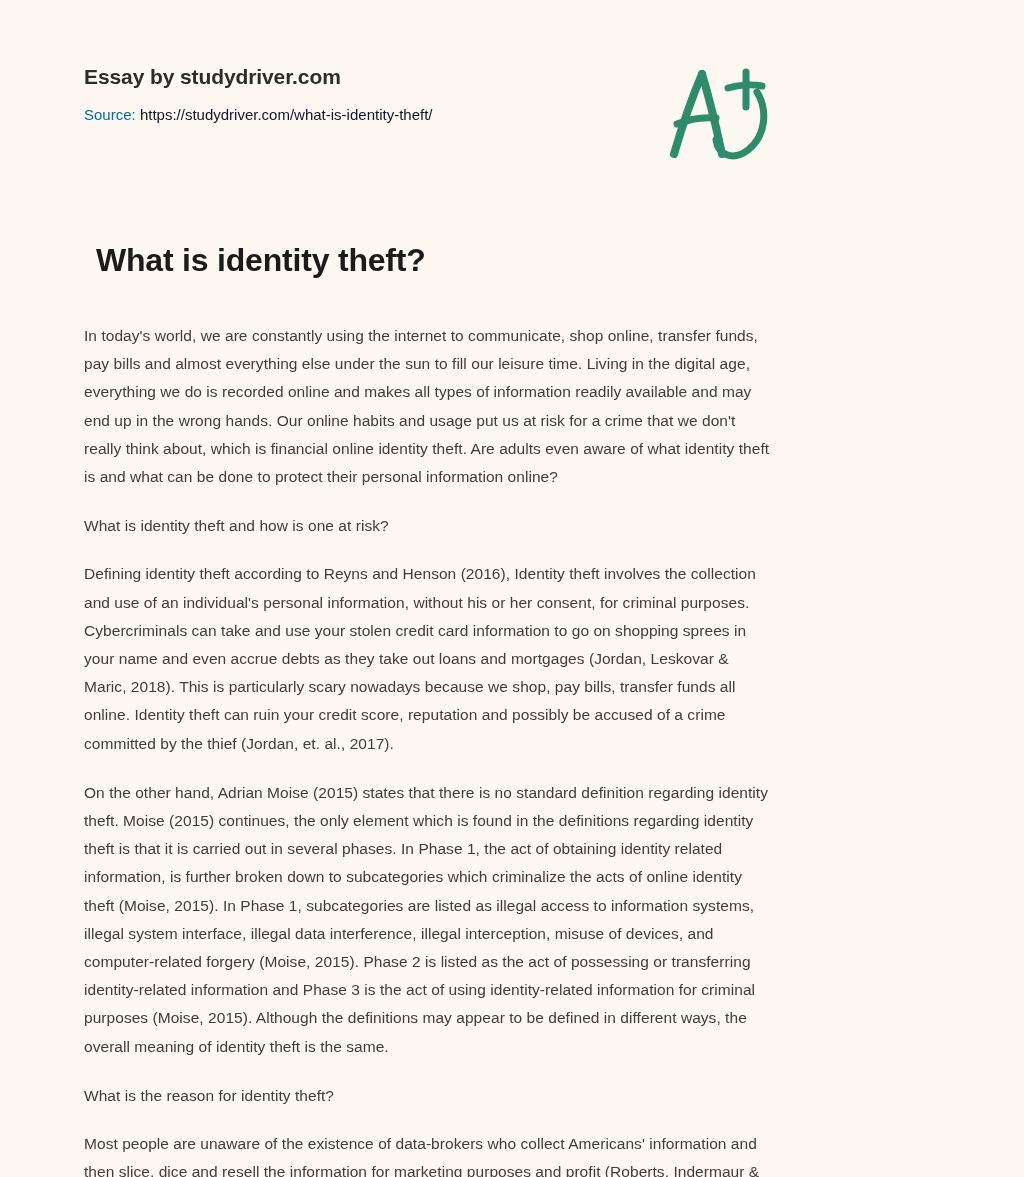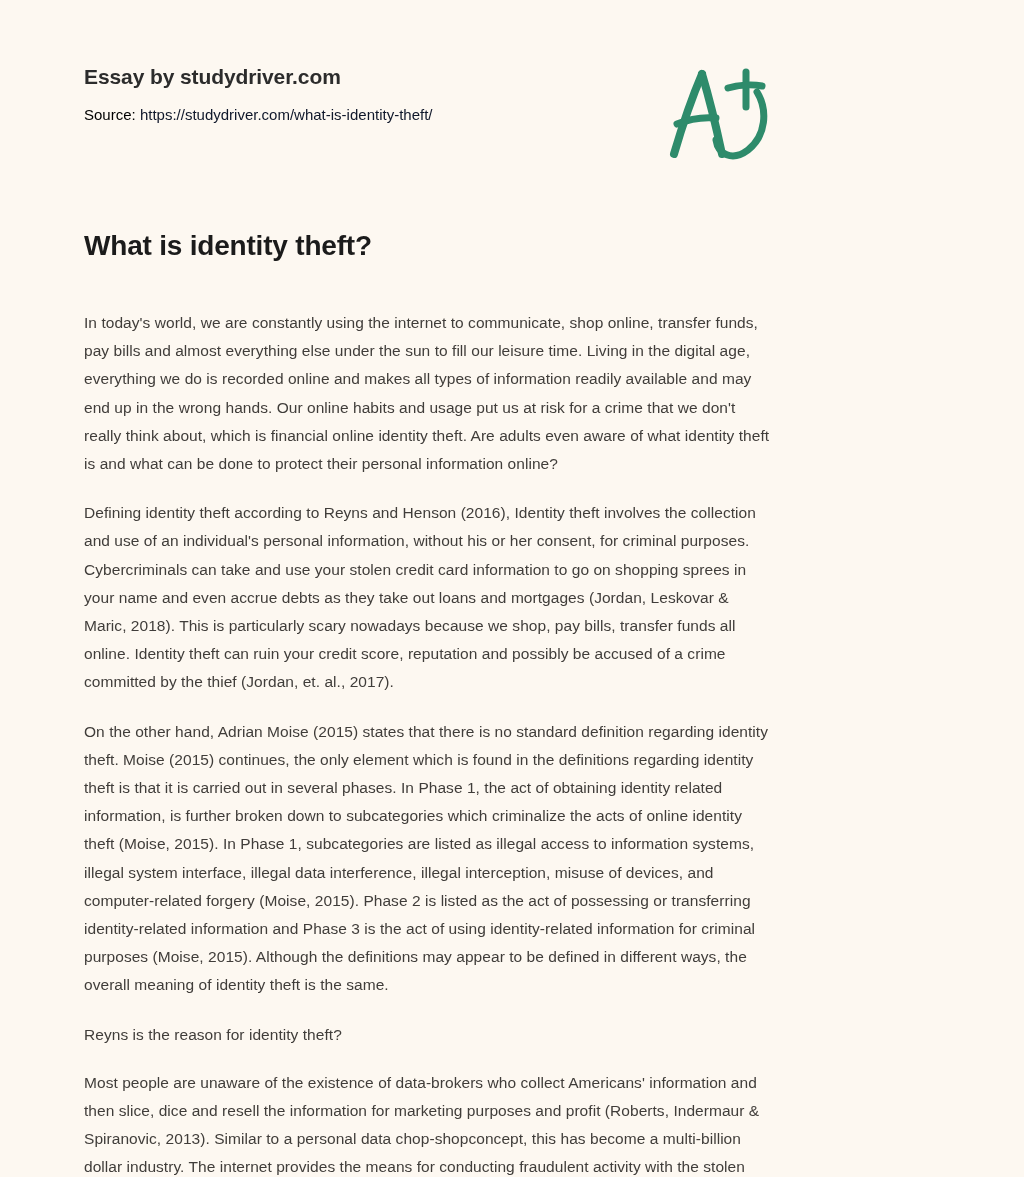--- a/index.html
+++ b/index.html
@@ -42,21 +42,21 @@
   }
 
   .source-line {
     margin-top: 17px;
     font-size: 15px;
     line-height: 1.2;
     color: #8a8782;
     white-space: nowrap;
   }
   .source-label {
-    color: #000000;
+    color: #0369a1;
   }
   .source-url {
     color: #0f172a;
     text-decoration: none;
   }
 
   .logo {
     position: absolute;
     top: 62px;
     right: 0px;
@@ -64,37 +64,37 @@
     height: 108px;
   }
   .logo svg {
     display: block;
     width: 118px;
     height: 108px;
   }
 
   
   .doc-title {
-    margin: 0;
+    margin: 12px;
     padding-top: 104px;
-    font-size: 28px;
+    font-size: 32px;
     font-weight: bold;
     color: #1b1b1b;
     letter-spacing: -0.2px;
     line-height: 1.25;
   }
 
   
   .article {
     padding-top: 30px;
   }
 
   .article p,
   .article h2 {
-    margin: 16px 0 21px 0;
+    margin: 0 0 21px 0;
     font-size: 15.5px;
     font-weight: normal;
     color: #403d3a;
     line-height: 1.82;
     letter-spacing: 0.05px;
     max-width: 856px;
   }
 
   .article h2 {
     margin-bottom: 20px;
@@ -130,21 +130,22 @@
           <path d="M101 30 C112 48 110 74 92 88 C76 100 62 92 60 78" stroke-width="7"></path>
         </g>
       </svg>
     </div>
   </div>
 
   <h1 class="doc-title">What is identity theft?</h1>
 
   <div class="article">
     <p>In today's world, we are constantly using the internet to communicate, shop online, transfer funds, pay bills and almost everything else under the sun to fill our leisure time. Living in the digital age, everything we do is recorded online and makes all types of information readily available and may end up in the wrong hands. Our online habits and usage put us at risk for a crime that we don't really think about, which is financial online identity theft. Are adults even aware of what identity theft is and what can be done to protect their personal information online?</p>
+    <h2>What is identity theft and how is one at risk?</h2>
     <p>Defining identity theft according to Reyns and Henson (2016), Identity theft involves the collection and use of an individual's personal information, without his or her consent, for criminal purposes. Cybercriminals can take and use your stolen credit card information to go on shopping sprees in your name and even accrue debts as they take out loans and mortgages (Jordan, Leskovar &amp; Maric, 2018). This is particularly scary nowadays because we shop, pay bills, transfer funds all online. Identity theft can ruin your credit score, reputation and possibly be accused of a crime committed by the thief (Jordan, et. al., 2017).</p>
     <p>On the other hand, Adrian Moise (2015) states that there is no standard definition regarding identity theft. Moise (2015) continues, the only element which is found in the definitions regarding identity theft is that it is carried out in several phases. In Phase 1, the act of obtaining identity related information, is further broken down to subcategories which criminalize the acts of online identity theft (Moise, 2015). In Phase 1, subcategories are listed as illegal access to information systems, illegal system interface, illegal data interference, illegal interception, misuse of devices, and computer-related forgery (Moise, 2015). Phase 2 is listed as the act of possessing or transferring identity-related information and Phase 3 is the act of using identity-related information for criminal purposes (Moise, 2015). Although the definitions may appear to be defined in different ways, the overall meaning of identity theft is the same.</p>
-    <h2>Reyns is the reason for identity theft?</h2>
+    <h2>What is the reason for identity theft?</h2>
     <p>Most people are unaware of the existence of data-brokers who collect Americans' information and then slice, dice and resell the information for marketing purposes and profit (Roberts, Indermaur &amp; Spiranovic, 2013). Similar to a personal data chop-shopconcept, this has become a multi-billion dollar industry. The internet provides the means for conducting fraudulent activity with the stolen identity, not limited to online banking and shopping online for goods (Roberts, et. al., 2013).</p>
     <h2>Indermaur</h2>
     <p>The National Crime Victimization Survey (NCVS) report indicates that in 2012, 7% of all households were affected by online identity theft (Reyns &amp; Henson, 2016). In 2017, about 16.7 million Am</p>
   </div>
 
 </div>
 
 </body></html>

